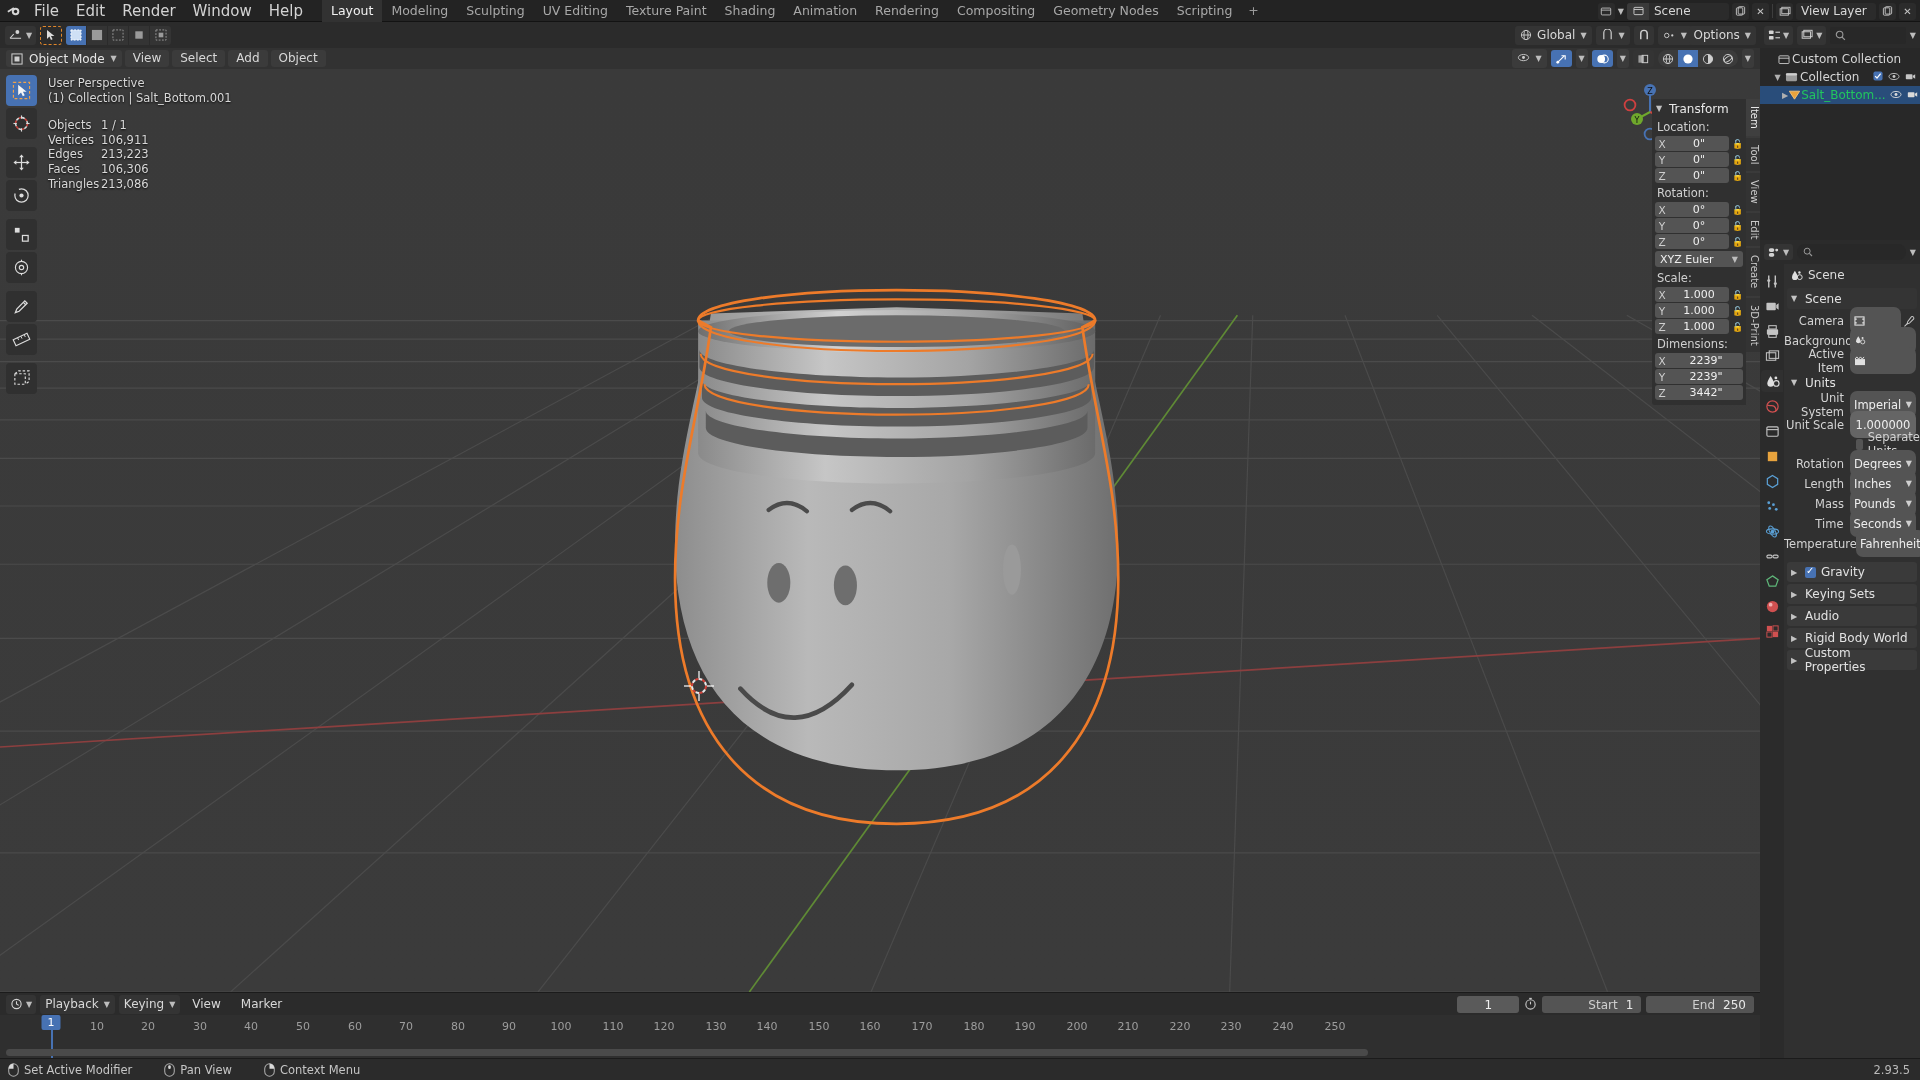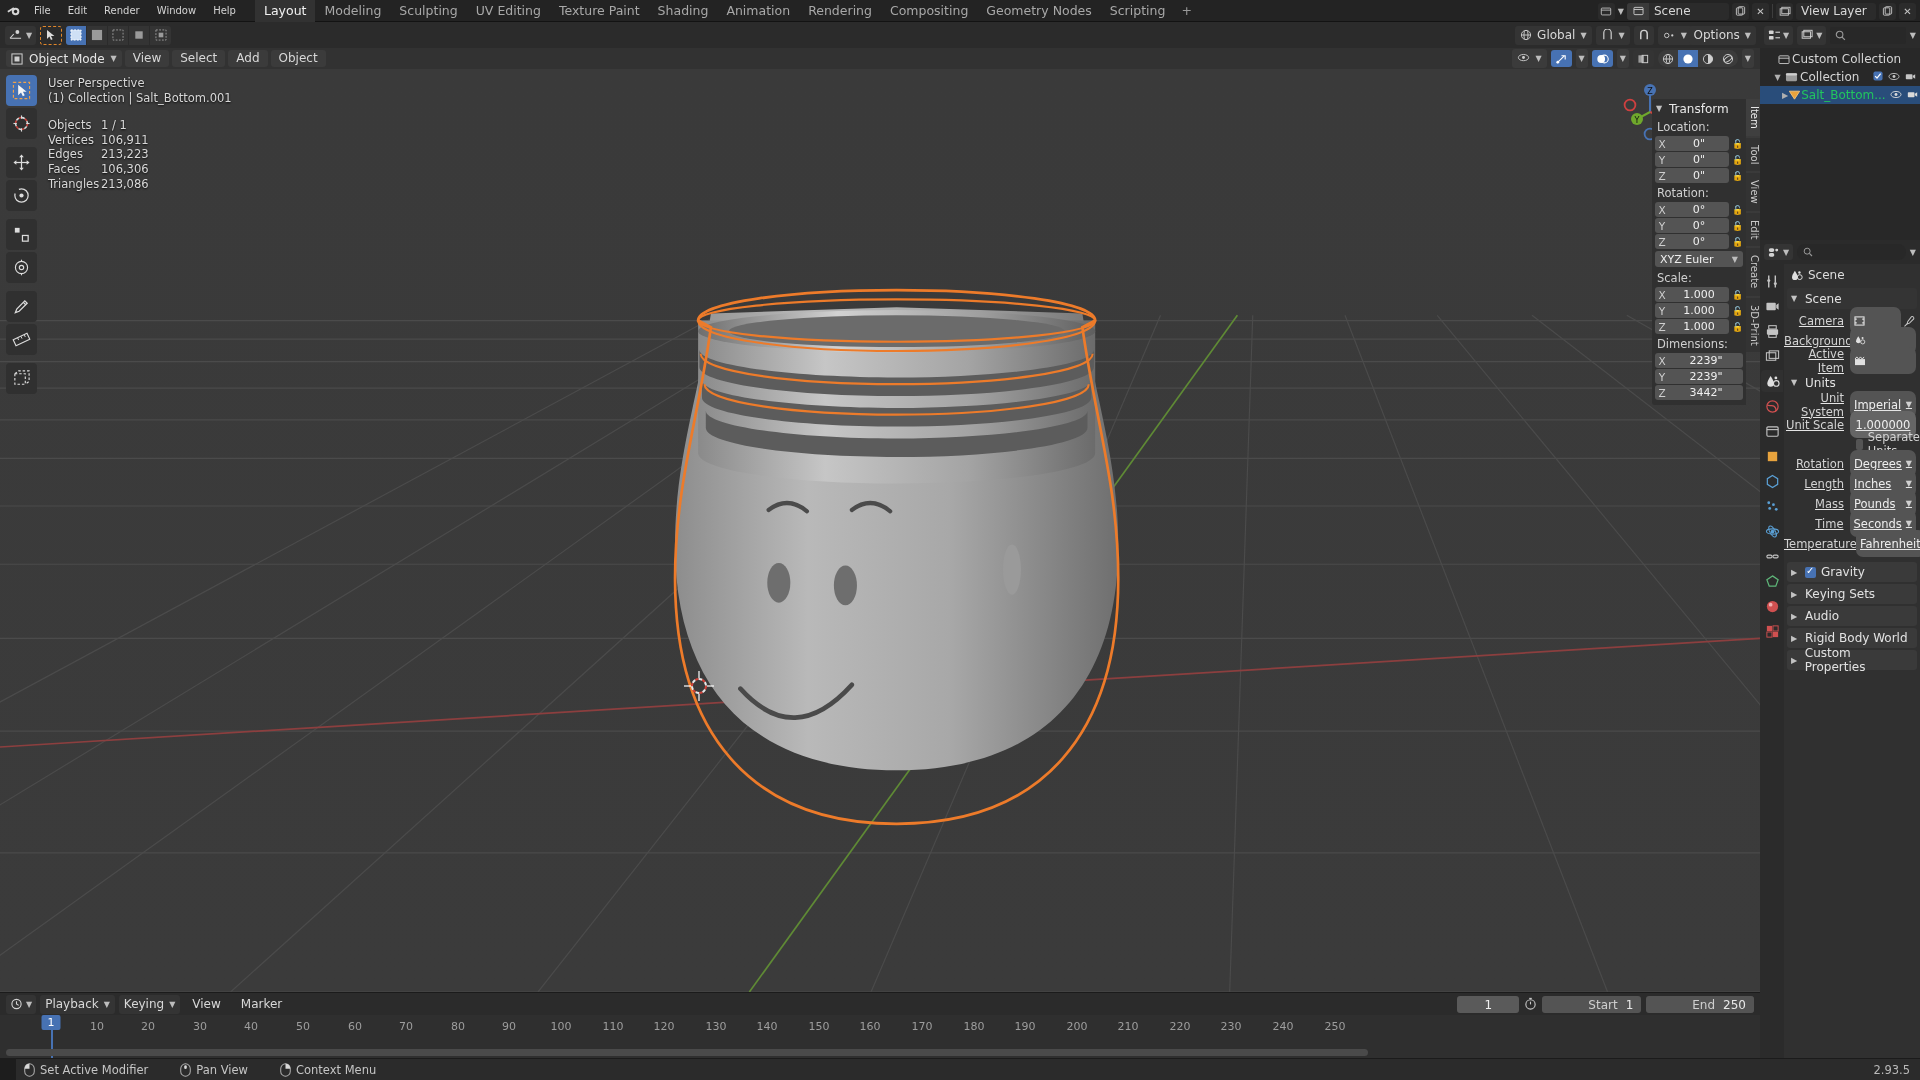--- a/index.html
+++ b/index.html
@@ -25,21 +25,21 @@
     color:#222; font-size:13px; line-height:1;
   }
 
   
   .topbar {
     height:22px; background:#232323; display:flex; align-items:center;
     flex:0 0 22px; border-bottom:1px solid #131313; position:relative;
   }
   .blender-logo { width:26px; display:flex; align-items:center; justify-content:center; }
   .menu-item {
-    padding:0 8px; height:18px; line-height:18px; font-size:10px;
+    padding:0 8px; height:18px; line-height:18px; font-size:15px;
     color:#d3d3d3; border-radius:3px; margin-right:1px;
   }
   .wstabs { display:flex; align-items:flex-end; height:22px; margin-left:10px; }
   .wstab {
     padding:0 9px; height:22px; line-height:22px; font-size:12.5px;
     color:#a8a8a8; background:transparent;
   }
   .wstab.active { background:#323232; color:#f1f1f1; }
   .wstab.plus { color:#9a9a9a; padding:0 7px; }
   .topbar-right {
@@ -220,21 +220,21 @@
   .pr-tab.active { background:#303030; }
   .pr-content { flex:1; overflow:hidden; padding:0; }
 
   .bc { display:flex; align-items:center; gap:5px; height:22px; padding:0 6px; font-size:12px; color:#dcdcdc; }
   .pnl-hd {
     height:21px; display:flex; align-items:center; gap:5px; padding:0 4px;
     font-size:12px; color:#e2e2e2; background:#343434; border-radius:3px; margin:2px 3px;
   }
   .pnl-hd.flat { background:transparent; }
   .tri { font-size:8px; color:#c3c3c3; width:9px; display:inline-block; }
-  .prow { display:flex; align-items:center; height:19px; margin:1px 4px 1px 0; font-size:11.5px;text-decoration:underline; }
+  .prow { display:flex; align-items:center; height:19px; margin:1px 4px 1px 0; font-size:11.5px; }
   .prow .plabel { width:66px; text-align:right; padding-right:6px; color:#d3d3d3; font-size:11.5px; }
   .pfield {
     flex:1; height:27px; background:#545454; border-radius:7px; display:flex;
     align-items:center; padding:0 4px; color:#eee; font-size:11.5px; gap:4px;
   }
   .pfield.sel { background:#656565; }
   .pfield.num { justify-content:center; }
   .pfield .dd-caret { margin-left:auto; font-size:8px; color:#d0d0d0; }
   .pfield.iconbox { background:#545454; }
   .eyedrop { width:15px; display:flex; align-items:center; justify-content:center; color:#c8c8c8; }
@@ -281,21 +281,20 @@
   .np-select {
     height:16px; background:#545454; border-radius:3px; display:flex; align-items:center;
     padding:0 5px; font-size:11px; color:#efefef; margin:2px 3px;
   }
 
   
   .statusbar {
     height:22px; background:#2b2b2b; display:flex; align-items:center; flex:0 0 22px;
     font-size:11.5px; color:#c5c5c5; padding:0 8px; gap:0; position:relative;
     border-top:1px solid #1b1b1b;
-    margin-left:16px;
   }
   .sb-item { display:flex; align-items:center; gap:5px; margin-right:32px; }
   .mouse-ic { width:11px; height:14px; display:inline-block; }
   .sb-right { position:absolute; right:10px; display:flex; align-items:center; gap:7px; color:#b9b9b9; }
 
   .sep { width:1px; height:14px; background:#3d3d3d; }
 </style>
 </head>
 <body>
 

